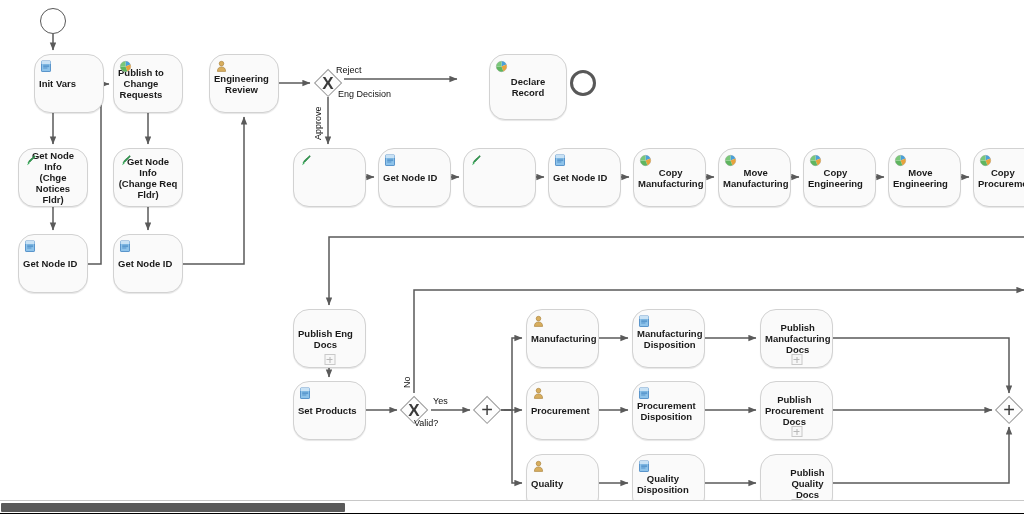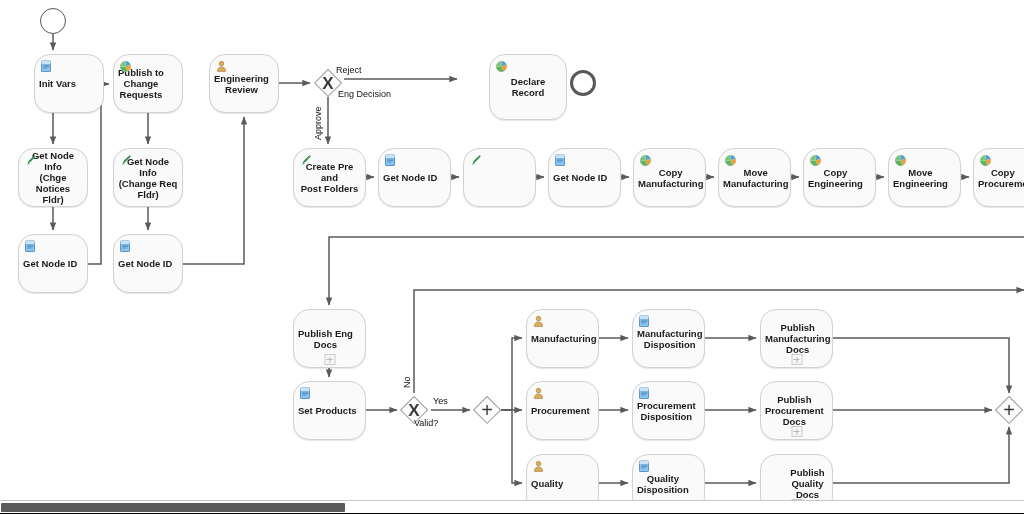--- a/index.html
+++ b/index.html
@@ -295,22 +295,20 @@
             <path d="M6.5 6.5 L8.4 11.3 A5.2 5.2 0 0 1 1.3 6.5 Z" fill="#5fb55f"></path>
             <path d="M6.5 6.5 L1.3 6.5 A5.2 5.2 0 0 1 6.5 1.3 Z" fill="#7ac77a"></path>
           </svg></span>
         <div class="label">Declare Record</div>
       </div>
       <div class="task" style="left: 293px; top: 148px; width: 73px; height: 59px;">
         <span class="ticon"><svg viewBox="0 0 13 13" width="13" height="13">
             <path d="M10.8 1.6 L5.4 6.4 L4.0 8.9 L6.2 7.8 L11.2 2.6 Z" fill="#2e9e4f" stroke="#1d7336" stroke-width="0.6"></path>
             <path d="M4.6 8.0 L3.0 11.2 L5.6 9.5 Z" fill="#36b25b"></path>
           </svg></span>
-        <div class="label">Create Pre and
-Post Folders</div>
       </div>
       <div class="task" style="left: 378px; top: 148px; width: 73px; height: 59px;">
         <span class="ticon"><svg viewBox="0 0 13 13" width="13" height="13">
             <rect x="1.5" y="1" width="9" height="10.5" rx="0.6" fill="#8ec3ea" stroke="#3f82c0" stroke-width="0.8"></rect>
             <rect x="1.5" y="1" width="9" height="3" fill="#c9e2f5"></rect>
             <path d="M3.2 5.2h6M3.2 6.6h6M3.2 8h4.2" stroke="#3f82c0" stroke-width="0.7"></path>
           </svg></span>
         <div class="label">Get Node ID</div>
       </div>
       <div class="task" style="left: 463px; top: 148px; width: 73px; height: 59px;">

